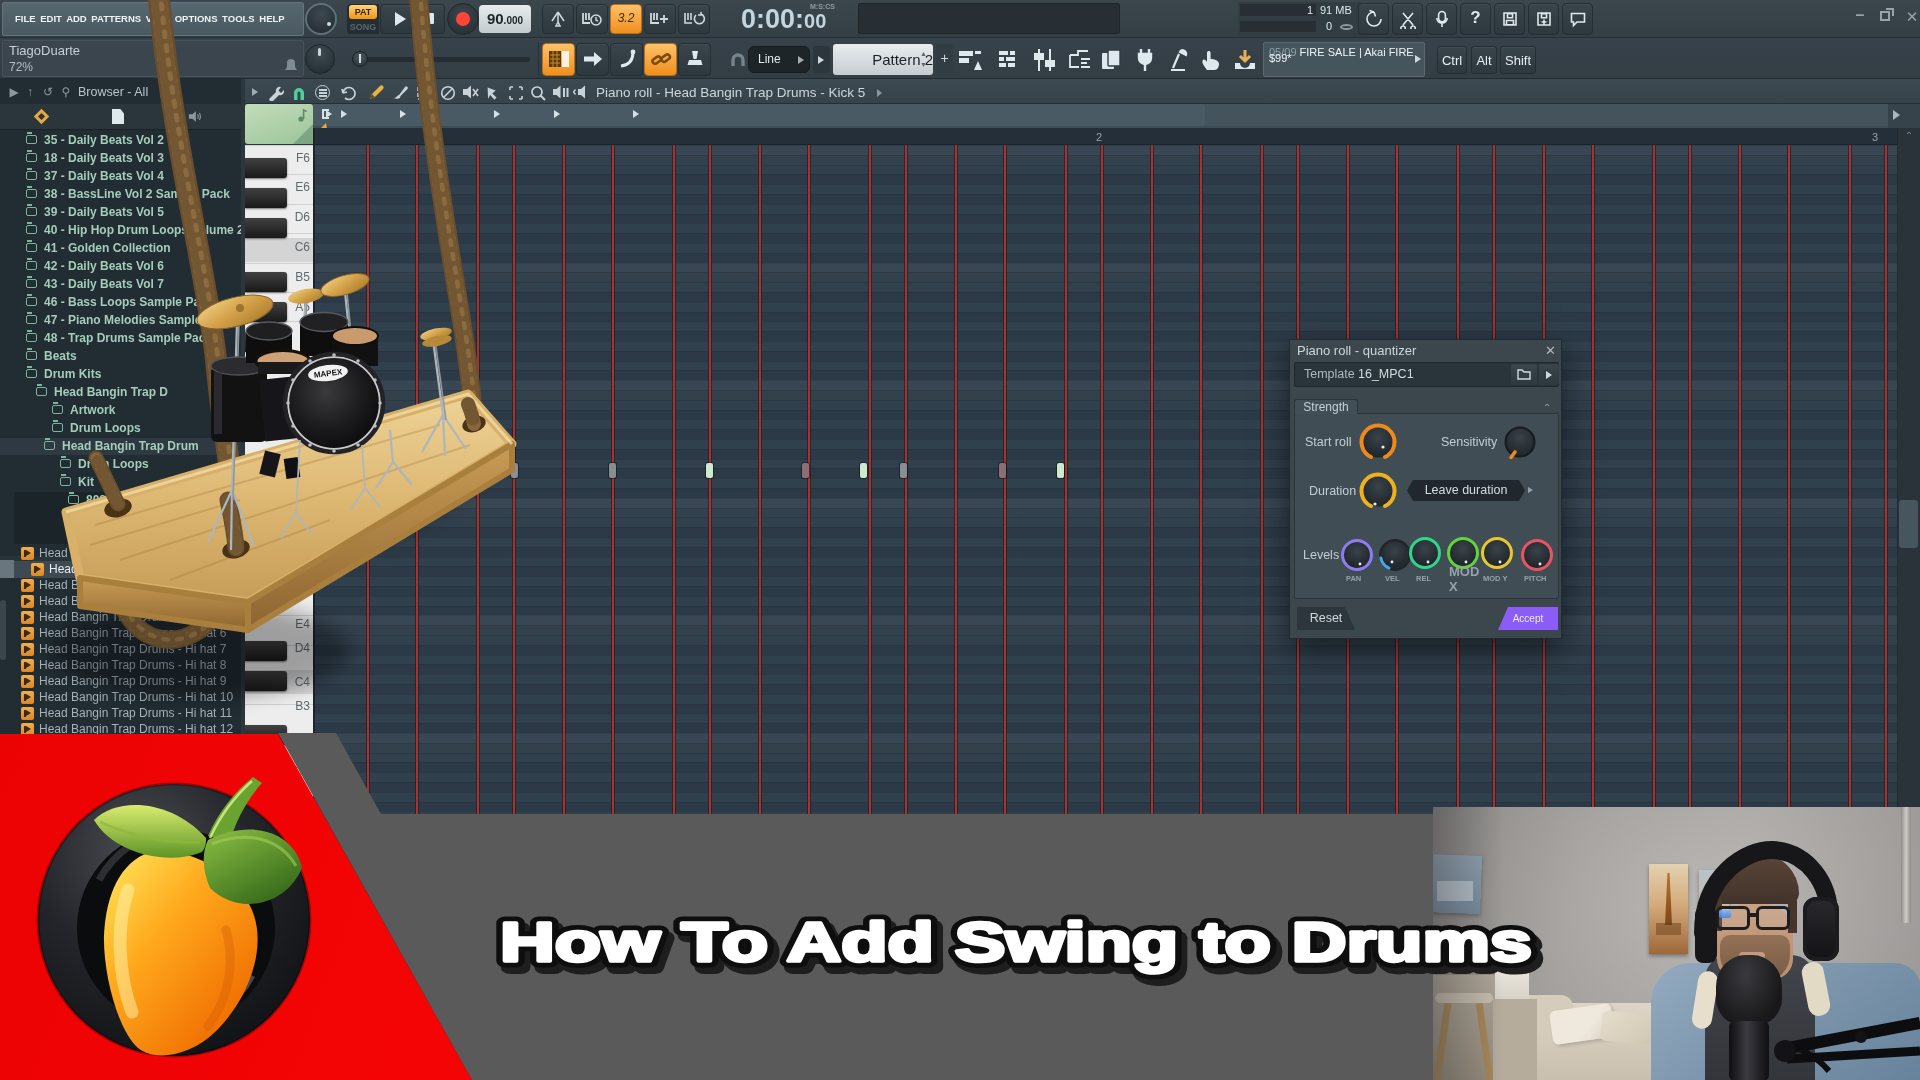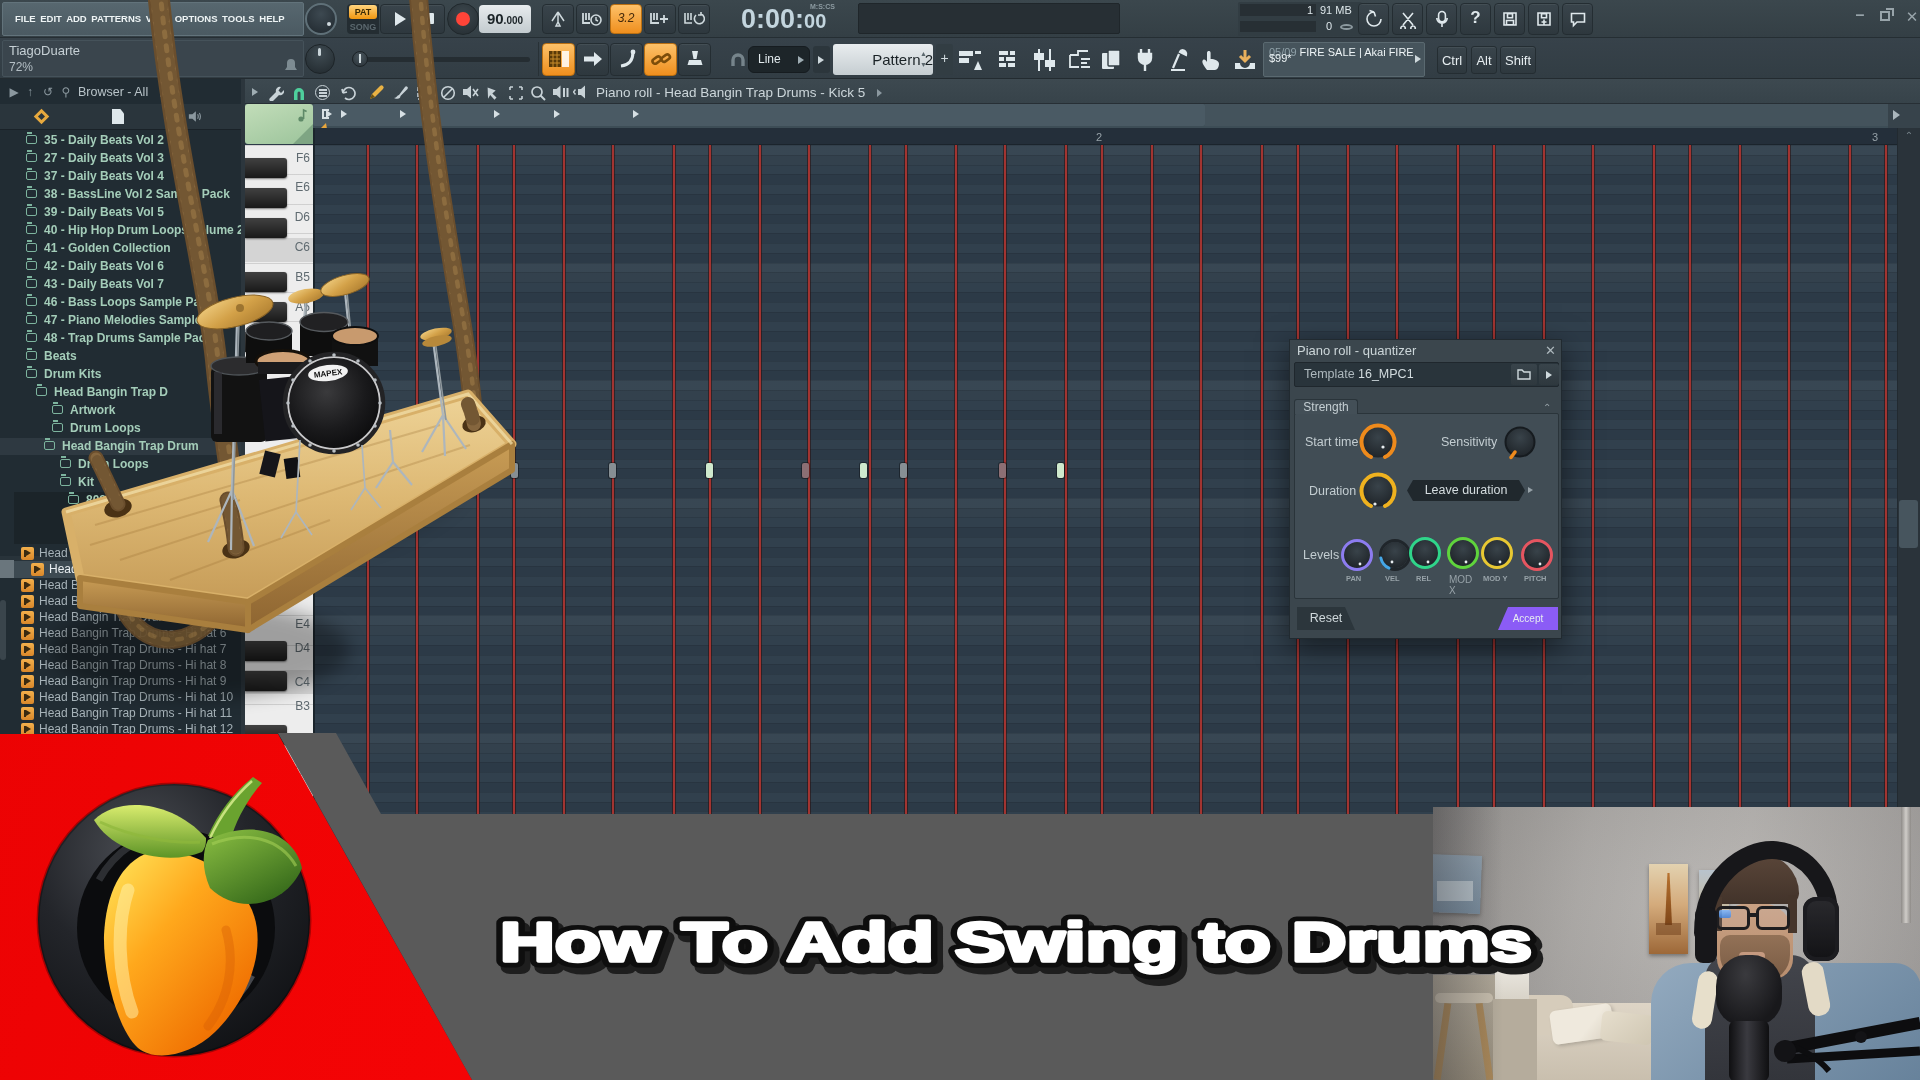--- a/index.html
+++ b/index.html
@@ -208,21 +208,21 @@
 <div class="a" style="left:0;top:438px;width:245px;height:17px;background:#2e3941"></div>
 <div class="a" style="left:14px;top:492px;width:231px;height:52px;background:#1b2429"></div>
 <div class="a" style="left:0;top:556px;width:245px;height:18px;background:#28333a"></div>
 <div class="a" style="left:0;top:561px;width:245px;height:17px;background:#3d4a52"></div>
 <div class="a" style="left:0;top:560px;width:14px;height:18px;background:#6a767d"></div>
 <div class="a" style="left:26px;top:135px;width:11px;height:9px;border:1.4px solid #7db49e;border-radius:2px"></div>
 <div class="a" style="left:27px;top:132px;width:5px;height:2px;background:#7db49e"></div>
 <div class="a" style="left:44px;top:133px;width:170px;height:14px;color:#a4cdb9;font-size:12px;font-weight:bold;white-space:nowrap">35 - Daily Beats Vol 2</div>
 <div class="a" style="left:26px;top:153px;width:11px;height:9px;border:1.4px solid #7db49e;border-radius:2px"></div>
 <div class="a" style="left:27px;top:150px;width:5px;height:2px;background:#7db49e"></div>
-<div class="a" style="left:44px;top:151px;width:170px;height:14px;color:#a4cdb9;font-size:12px;font-weight:bold;white-space:nowrap">27 - Daily Beats Vol 3</div>
+<div class="a" style="left:44px;top:151px;width:170px;height:14px;color:#a4cdb9;font-size:12px;font-weight:bold;white-space:nowrap">18 - Daily Beats Vol 3</div>
 <div class="a" style="left:26px;top:171px;width:11px;height:9px;border:1.4px solid #7db49e;border-radius:2px"></div>
 <div class="a" style="left:27px;top:168px;width:5px;height:2px;background:#7db49e"></div>
 <div class="a" style="left:44px;top:169px;width:170px;height:14px;color:#a4cdb9;font-size:12px;font-weight:bold;white-space:nowrap">37 - Daily Beats Vol 4</div>
 <div class="a" style="left:26px;top:189px;width:11px;height:9px;border:1.4px solid #7db49e;border-radius:2px"></div>
 <div class="a" style="left:27px;top:186px;width:5px;height:2px;background:#7db49e"></div>
 <div class="a" style="left:44px;top:187px;width:170px;height:14px;color:#a4cdb9;font-size:12px;font-weight:bold;white-space:nowrap">38 - BassLine Vol 2 Sample Pack</div>
 <div class="a" style="left:26px;top:207px;width:11px;height:9px;border:1.4px solid #7db49e;border-radius:2px"></div>
 <div class="a" style="left:27px;top:204px;width:5px;height:2px;background:#7db49e"></div>
 <div class="a" style="left:44px;top:205px;width:170px;height:14px;color:#a4cdb9;font-size:12px;font-weight:bold;white-space:nowrap">39 - Daily Beats Vol 5</div>
 <div class="a" style="left:26px;top:225px;width:11px;height:9px;border:1.4px solid #7db49e;border-radius:2px"></div>
@@ -686,30 +686,30 @@
 <g fill="#e8edf0">
             <circle cx="70" cy="224" r="1.4"></circle>
             <circle cx="102" cy="222" r="1.4"></circle>
             <circle cx="138" cy="222" r="1.4"></circle>
             <circle cx="176" cy="222" r="1.4"></circle>
             <circle cx="210" cy="222" r="1.4"></circle>
             <circle cx="250" cy="224" r="1.4"></circle>
           </g>
 </g>
 </svg>
-<div class="a" style="left:15px;top:95px;width:80px;height:14px;color:#c3cdd1;font-size:12.5px">Start time</div>
+<div class="a" style="left:15px;top:95px;width:80px;height:14px;color:#c3cdd1;font-size:12.5px">Start roll</div>
 <div class="a" style="left:151px;top:95px;width:80px;height:14px;color:#c3cdd1;font-size:12.5px">Sensitivity</div>
 <div class="a" style="left:19px;top:144px;width:80px;height:14px;color:#c3cdd1;font-size:12.5px">Duration</div>
 <div class="a" style="left:13px;top:208px;width:80px;height:14px;color:#c3cdd1;font-size:12.5px">Levels</div>
 <div class="a" style="left:117px;top:140px;width:118px;height:21px;background:#20282d;border-radius:3px;color:#d5dde0;font-size:12.5px;text-align:center;line-height:21px;clip-path:polygon(6px 0,calc(100% - 6px) 0,100% 50%,calc(100% - 6px) 100%,6px 100%,0 50%)">Leave duration</div>
 <div class="a tri-r" style="left:238px;top:147px;border-width:3.5px 0 3.5px 5px;border-color:transparent transparent transparent #97a2a8"></div>
 <div class="a" style="left:56px;top:234px;width:30px;height:10px;color:#97a2a8;font-size:7.5px;font-weight:bold">PAN</div>
 <div class="a" style="left:95px;top:234px;width:30px;height:10px;color:#97a2a8;font-size:7.5px;font-weight:bold">VEL</div>
 <div class="a" style="left:126px;top:234px;width:30px;height:10px;color:#97a2a8;font-size:7.5px;font-weight:bold">REL</div>
-<div class="a" style="left:159px;top:234px;width:30px;height:10px;color:#97a2a8;font-size:10px;font-weight:normal">MOD X</div>
+<div class="a" style="left:159px;top:224px;width:30px;height:10px;color:#97a2a8;font-size:13px;font-weight:bold">MOD X</div>
 <div class="a" style="left:193px;top:234px;width:30px;height:10px;color:#97a2a8;font-size:7.5px;font-weight:bold">MOD Y</div>
 <div class="a" style="left:234px;top:234px;width:30px;height:10px;color:#97a2a8;font-size:7.5px;font-weight:bold">PITCH</div>
 <div class="a" style="left:7px;top:267px;width:58px;height:23px;background:#2c363c;color:#cfd8db;font-size:12.5px;text-align:center;line-height:23px;clip-path:polygon(0 0,calc(100% - 10px) 0,100% 100%,0 100%)">Reset</div>
 <div class="a" style="left:208px;top:267px;width:60px;height:23px;background:#8b5cf6;color:#e6edf0;font-size:10px;text-align:center;line-height:23px;clip-path:polygon(10px 0,100% 0,100% 100%,0 100%)">Accept</div>
 </div>
 <div class="a" style="left:0;top:0;width:1920px;height:1080px;background:#5a5a5a;clip-path:polygon(278px 733px,472px 1080px,1920px 1080px,1920px 814px,381px 814px,336px 733px);z-index:60"></div>
 <div class="a" style="left:0;top:0;width:1920px;height:1080px;background:linear-gradient(110deg,#e80203,#fb0506 55%);clip-path:polygon(0 734px,278px 734px,472px 1080px,0 1080px);z-index:61"></div>
 <svg class="a" style="left:0;top:0;z-index:62" width="1920" height="1080" viewBox="0 0 1920 1080">
 <defs>
 <radialGradient id="ring" cx=".38" cy=".25" r="1">

